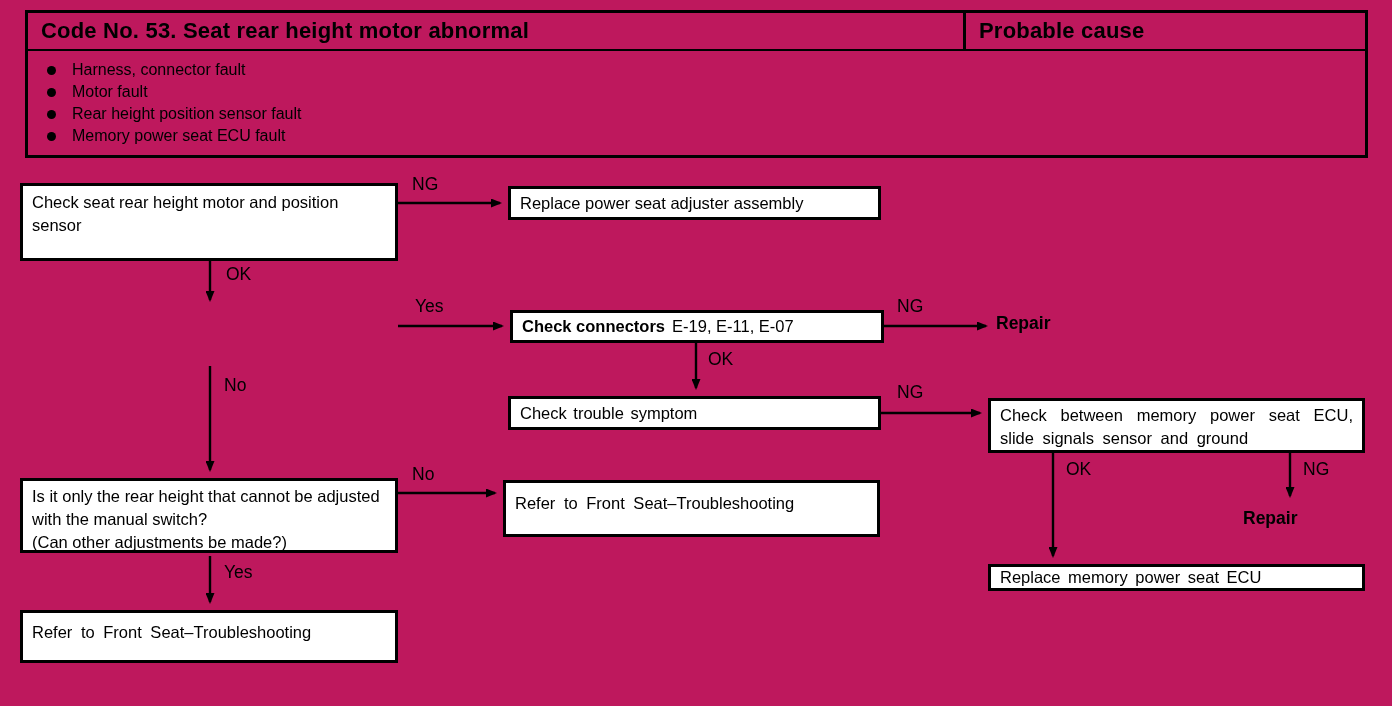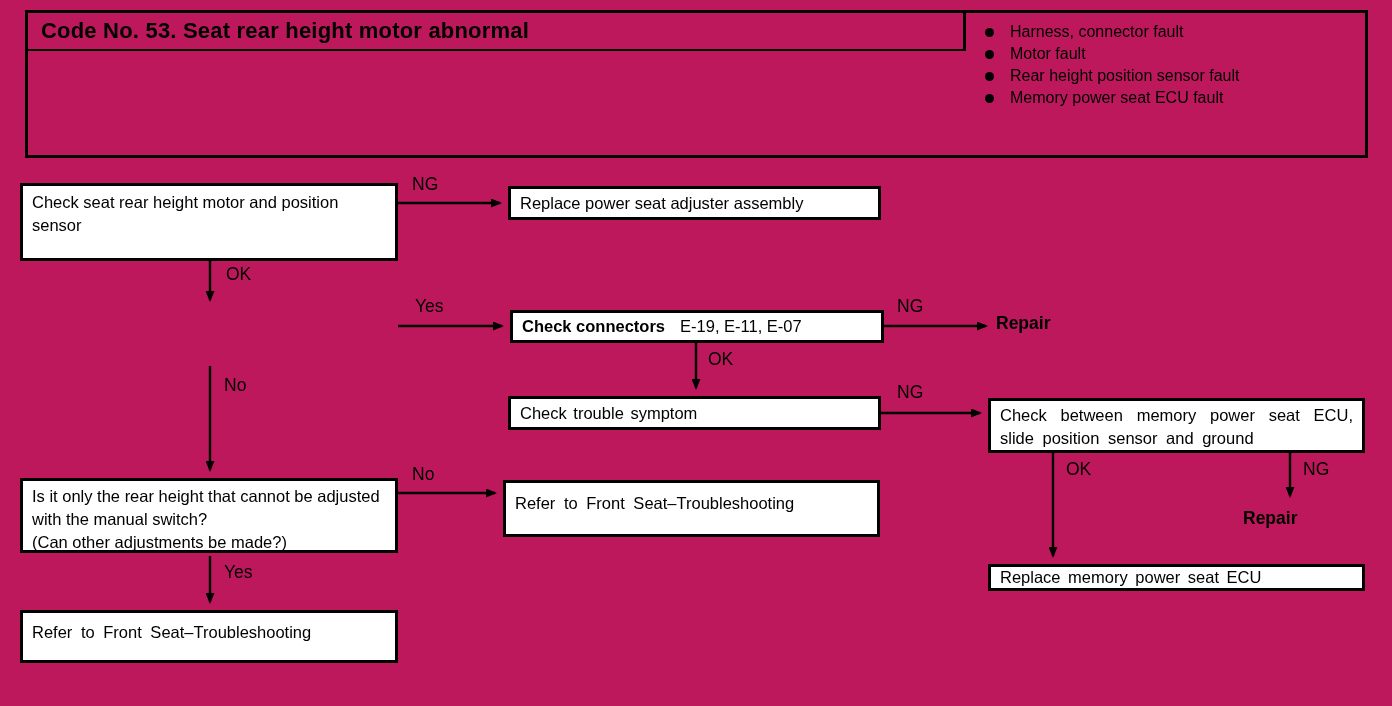--- a/index.html
+++ b/index.html
@@ -34,21 +34,21 @@
   .node {
     position:absolute; background:#fff; border:3px solid #000; box-sizing:border-box;
     font-size:16.5px; line-height:1.38; padding:5px 9px;
   }
   .node.vcenter { display:flex; align-items:center; padding-top:0; padding-bottom:0; }
   .bold { font-weight:bold; }
 
   #box-a { left:20px;  top:183px; width:378px; height:78px; }
   #box-b { left:508px; top:186px; width:373px; height:34px; }
   #box-c { left:20px;  top:308px; width:378px; height:58px; letter-spacing:-0.2px; }
-  #box-d { left:510px; top:310px; width:374px; height:33px;gap:8px; }
+  #box-d { left:510px; top:310px; width:374px; height:33px; }
   #box-e { left:508px; top:396px; width:373px; height:34px; word-spacing:2px; }
   #box-f { left:988px; top:398px; width:377px; height:55px; text-align:justify; word-spacing:4px; padding-top:3px; }
   #box-g { left:988px; top:564px; width:377px; height:27px; word-spacing:3px; }
   #box-h { left:20px;  top:478px; width:378px; height:75px; padding-top:4px; }
   #box-i { left:503px; top:480px; width:377px; height:57px; word-spacing:4px; padding-top:9px; }
   #box-j { left:20px;  top:610px; width:378px; height:53px; word-spacing:4px; padding-top:8px; }
 
   #box-d .ids { margin-left:7px; }
 
   
@@ -74,20 +74,21 @@
   #arrows { position:absolute; left:0; top:0; width:1392px; height:706px; pointer-events:none; }
   #arrows line { stroke:#000; stroke-width:2.4; }
 </style>
 </head>
 <body>
 
 <div id="stage">
 
   <div class="doc-table">
     <div class="cell c-left c-head head-title">Code No. 53. Seat rear height motor abnormal</div>
+    <div class="cell c-head head-title">Probable cause</div>
     <div class="cell causes">
       <div class="cause-row">
         <span class="bullet"></span>
         <span>Harness, connector fault</span>
       </div>
       <div class="cause-row">
         <span class="bullet"></span>
         <span>Motor fault</span>
       </div>
       <div class="cause-row">
@@ -134,21 +135,21 @@
     <span class="ids">E-19, E-11, E-07</span>
   </div>
 
   <div class="terminal" id="repair-1">Repair</div>
 
   <div class="node vcenter" id="box-e">
     <span>Check trouble symptom</span>
   </div>
 
   <div class="node" id="box-f">
-    <span>Check between memory power seat ECU, slide position sensor and ground</span>
+    <span>Check between memory power seat ECU, slide signals sensor and ground</span>
   </div>
 
   <div class="terminal" id="repair-2">Repair</div>
 
   <div class="node vcenter" id="box-g">
     <span>Replace memory power seat ECU</span>
   </div>
 
   <div class="node" id="box-h">
     <div>Is it only the rear height that cannot be adjusted with the manual switch?</div>

